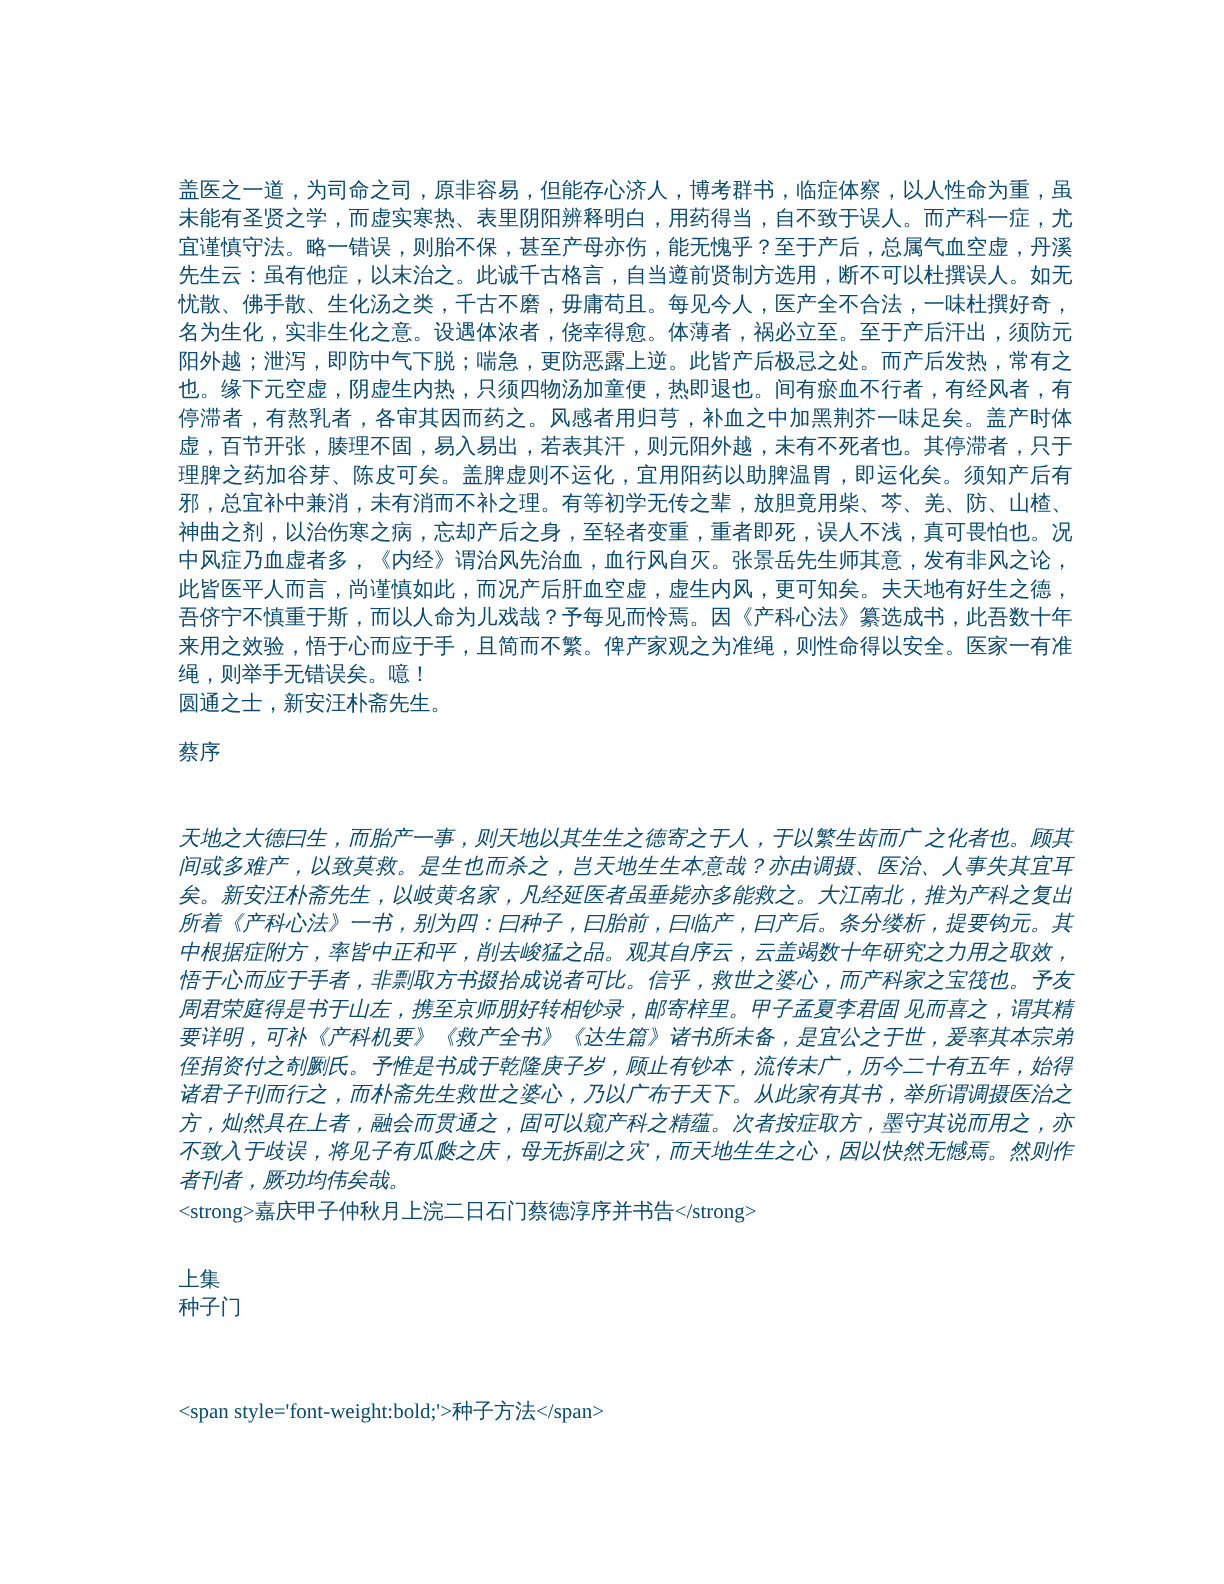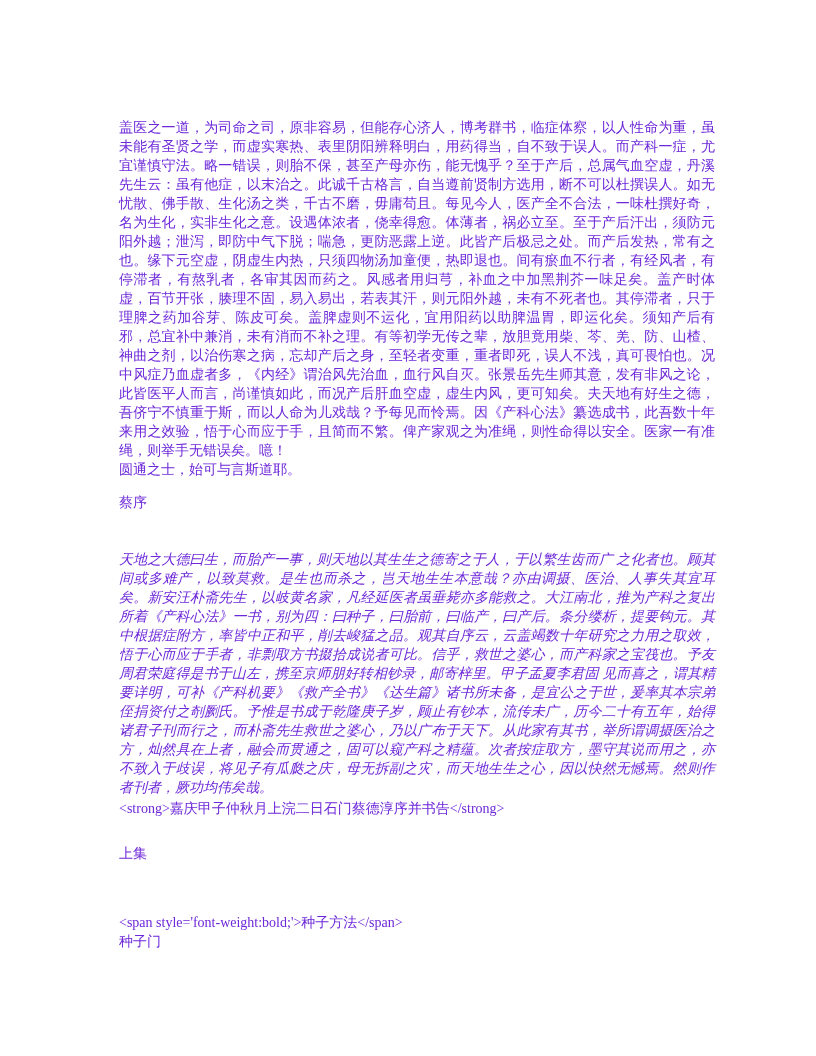--- a/index.html
+++ b/index.html
@@ -4,21 +4,21 @@
 <style>
   * { margin: 0; padding: 0; box-sizing: border-box; }
   html, body { background: #ffffff; }
   .page {
     position: relative;
     width: 816px;
     height: 1056px;
     background: #ffffff;
     overflow: hidden;
     font-family: "Liberation Serif", "DejaVu Serif", serif;
-    color: #6d28d9;
+    color: #0c4a6e;
   }
   .content {
     position: absolute;
     left: 119px;
     top: 118px;
     width: 596px;
     font-size: 14px;
     line-height: 19px;
     text-align: justify;
     letter-spacing: 0;
@@ -30,21 +30,21 @@
   .volume-title { margin-top: 26px; }
   .raw-span-line { margin-top: 50px; }
   .left { text-align: left; }
 </style>
 </head>
 <body>
 
 <div class="page">
   <div class="content">
     <p class="block">盖医之一道，为司命之司，原非容易，但能存心济人，博考群书，临症体察，以人性命为重，虽未能有圣贤之学，而虚实寒热、表里阴阳辨释明白，用药得当，自不致于误人。而产科一症，尤宜谨慎守法。略一错误，则胎不保，甚至产母亦伤，能无愧乎？至于产后，总属气血空虚，丹溪先生云：虽有他症，以末治之。此诚千古格言，自当遵前贤制方选用，断不可以杜撰误人。如无忧散、佛手散、生化汤之类，千古不磨，毋庸苟且。每见今人，医产全不合法，一味杜撰好奇，名为生化，实非生化之意。设遇体浓者，侥幸得愈。体薄者，祸必立至。至于产后汗出，须防元阳外越；泄泻，即防中气下脱；喘急，更防恶露上逆。此皆产后极忌之处。而产后发热，常有之也。缘下元空虚，阴虚生内热，只须四物汤加童便，热即退也。间有瘀血不行者，有经风者，有停滞者，有熬乳者，各审其因而药之。风感者用归芎，补血之中加黑荆芥一味足矣。盖产时体虚，百节开张，腠理不固，易入易出，若表其汗，则元阳外越，未有不死者也。其停滞者，只于理脾之药加谷芽、陈皮可矣。盖脾虚则不运化，宜用阳药以助脾温胃，即运化矣。须知产后有邪，总宜补中兼消，未有消而不补之理。有等初学无传之辈，放胆竟用柴、芩、羌、防、山楂、神曲之剂，以治伤寒之病，忘却产后之身，至轻者变重，重者即死，误人不浅，真可畏怕也。况中风症乃血虚者多，《内经》谓治风先治血，血行风自灭。张景岳先生师其意，发有非风之论，此皆医平人而言，尚谨慎如此，而况产后肝血空虚，虚生内风，更可知矣。夫天地有好生之德，吾侪宁不慎重于斯，而以人命为儿戏哉？予每见而怜焉。因《产科心法》纂选成书，此吾数十年来用之效验，悟于心而应于手，且简而不繁。俾产家观之为准绳，则性命得以安全。医家一有准绳，则举手无错误矣。噫！</p>
-    <p class="block left">圆通之士，始可与言斯道耶。</p>
+    <p class="block left">圆通之士，新安汪朴斋先生。</p>
     <p class="block left heading-caixu">蔡序</p>
     <p class="block p2-body">天地之大德曰生，而胎产一事，则天地以其生生之德寄之于人，于以繁生齿而广 之化者也。顾其间或多难产，以致莫救。是生也而杀之，岂天地生生本意哉？亦由调摄、医治、人事失其宜耳矣。新安汪朴斋先生，以岐黄名家，凡经延医者虽垂毙亦多能救之。大江南北，推为产科之复出所着《产科心法》一书，别为四：曰种子，曰胎前，曰临产，曰产后。条分缕析，提要钩元。其中根据症附方，率皆中正和平，削去峻猛之品。观其自序云，云盖竭数十年研究之力用之取效，悟于心而应于手者，非剽取方书掇拾成说者可比。信乎，救世之婆心，而产科家之宝筏也。予友周君荣庭得是书于山左，携至京师朋好转相钞录，邮寄梓里。甲子孟夏李君固 见而喜之，谓其精要详明，可补《产科机要》《救产全书》《达生篇》诸书所未备，是宜公之于世，爰率其本宗弟侄捐资付之剞劂氏。予惟是书成于乾隆庚子岁，顾止有钞本，流传未广，历今二十有五年，始得诸君子刊而行之，而朴斋先生救世之婆心，乃以广布于天下。从此家有其书，举所谓调摄医治之方，灿然具在上者，融会而贯通之，固可以窥产科之精蕴。次者按症取方，墨守其说而用之，亦不致入于歧误，将见子有瓜瓞之庆，母无拆副之灾，而天地生生之心，因以快然无憾焉。然则作者刊者，厥功均伟矣哉。</p>
     <p class="block left p2-signature">&lt;strong&gt;嘉庆甲子仲秋月上浣二日石门蔡德淳序并书告&lt;/strong&gt;</p>
     <p class="block left volume-title">上集</p>
+    <p class="block left">种子门</p>
     <p class="block left raw-span-line">&lt;span style='font-weight:bold;'&gt;种子方法&lt;/span&gt;</p>
-    <p class="block left">种子门</p>
   </div>
 </div>
 
 </body></html>

